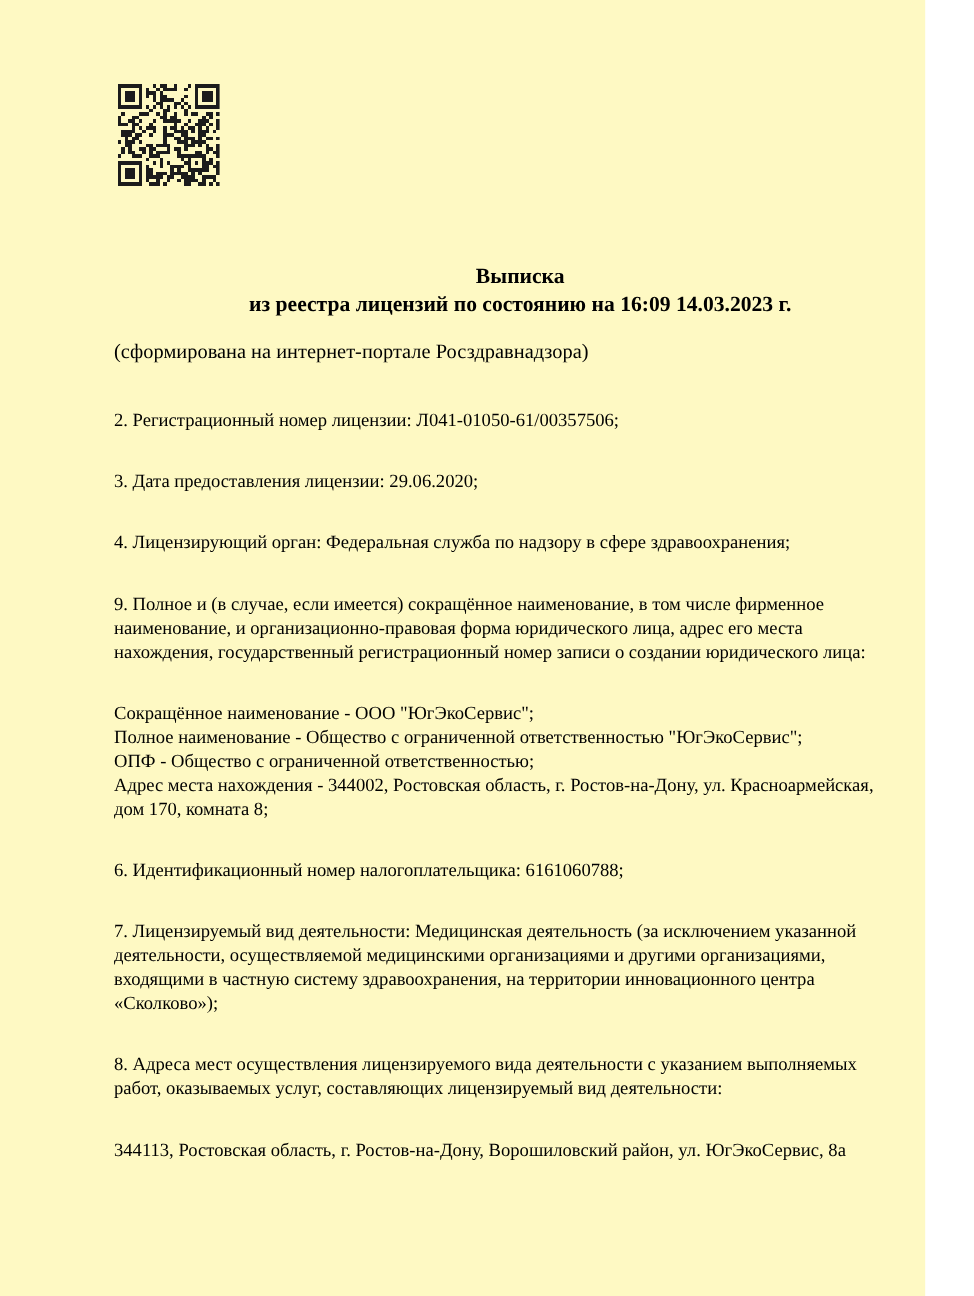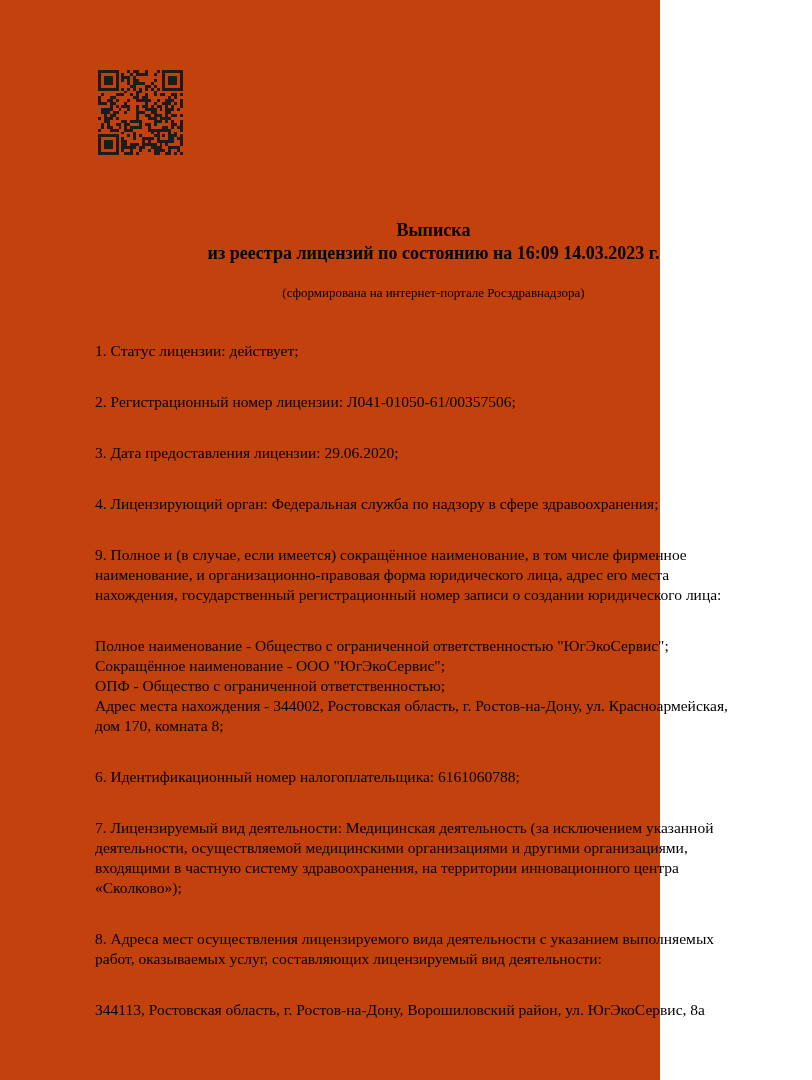--- a/index.html
+++ b/index.html
@@ -3,21 +3,21 @@
 <meta charset="utf-8">
 <style>
   * { margin: 0; padding: 0; box-sizing: border-box; }
   html, body {
     width: 812px; height: 1080px;
     background: #ffffff;
     font-family: "Liberation Serif", "DejaVu Serif", serif;
     color: #000000;
     overflow: hidden;
   }
-  .page { position: relative; width: 660px; height: 1080px; background: #c2410c; }
+  .page { position: relative; width: 771px; height: 1080px; background: #fef9c3; }
 
   .qr {
     position: absolute;
     left: 98px; top: 70px;
     width: 85px; height: 85px;
   }
   .qr svg { width: 85px; height: 85px; display: block; }
 
   .content {
     position: absolute;
@@ -27,22 +27,22 @@
 
   .title {
     margin-top: 219px;
     text-align: center;
     font-weight: bold;
     font-size: 18px;
     line-height: 23px;
   }
   .subtitle {
     margin-top: 19px;
-    text-align: center;
-    font-size: 13px;
+    text-align: left;
+    font-size: 17px;
     line-height: 17px;
   }
 
   .doc-body { margin-top: 40px; }
   .para {
     max-width: 660px;
     font-size: 15.5px;
     line-height: 20px;
     text-align: left;
   }
@@ -464,37 +464,34 @@
     </div>
 
   <div class="content">
     <div class="title">
       <div>Выписка</div>
       <div>из реестра лицензий по состоянию на 16:09 14.03.2023 г.</div>
     </div>
     <div class="subtitle">(сформирована на интернет-портале Росздравнадзора)</div>
     <div class="doc-body" id="doc-body">
         <div class="para">
-          <div>1. Статус лицензии: действует;</div>
-        </div>
-        <div class="para">
           <div>2. Регистрационный номер лицензии: Л041-01050-61/00357506;</div>
         </div>
         <div class="para">
           <div>3. Дата предоставления лицензии: 29.06.2020;</div>
         </div>
         <div class="para">
           <div>4. Лицензирующий орган: Федеральная служба по надзору в сфере здравоохранения;</div>
         </div>
         <div class="para">
           <div>9. Полное и (в случае, если имеется) сокращённое наименование, в том числе фирменное наименование, и организационно-правовая форма юридического лица, адрес его места нахождения, государственный регистрационный номер записи о создании юридического лица:</div>
         </div>
         <div class="para">
+          <div>Сокращённое наименование - ООО "ЮгЭкоСервис";</div>
           <div>Полное наименование - Общество с ограниченной ответственностью "ЮгЭкоСервис";</div>
-          <div>Сокращённое наименование - ООО "ЮгЭкоСервис";</div>
           <div>ОПФ - Общество с ограниченной ответственностью;</div>
           <div>Адрес места нахождения - 344002, Ростовская область, г. Ростов-на-Дону, ул. Красноармейская, дом 170, комната 8;</div>
         </div>
         <div class="para">
           <div>6. Идентификационный номер налогоплательщика: 6161060788;</div>
         </div>
         <div class="para">
           <div>7. Лицензируемый вид деятельности: Медицинская деятельность (за исключением указанной деятельности, осуществляемой медицинскими организациями и другими организациями, входящими в частную систему здравоохранения, на территории инновационного центра «Сколково»);</div>
         </div>
         <div class="para">

